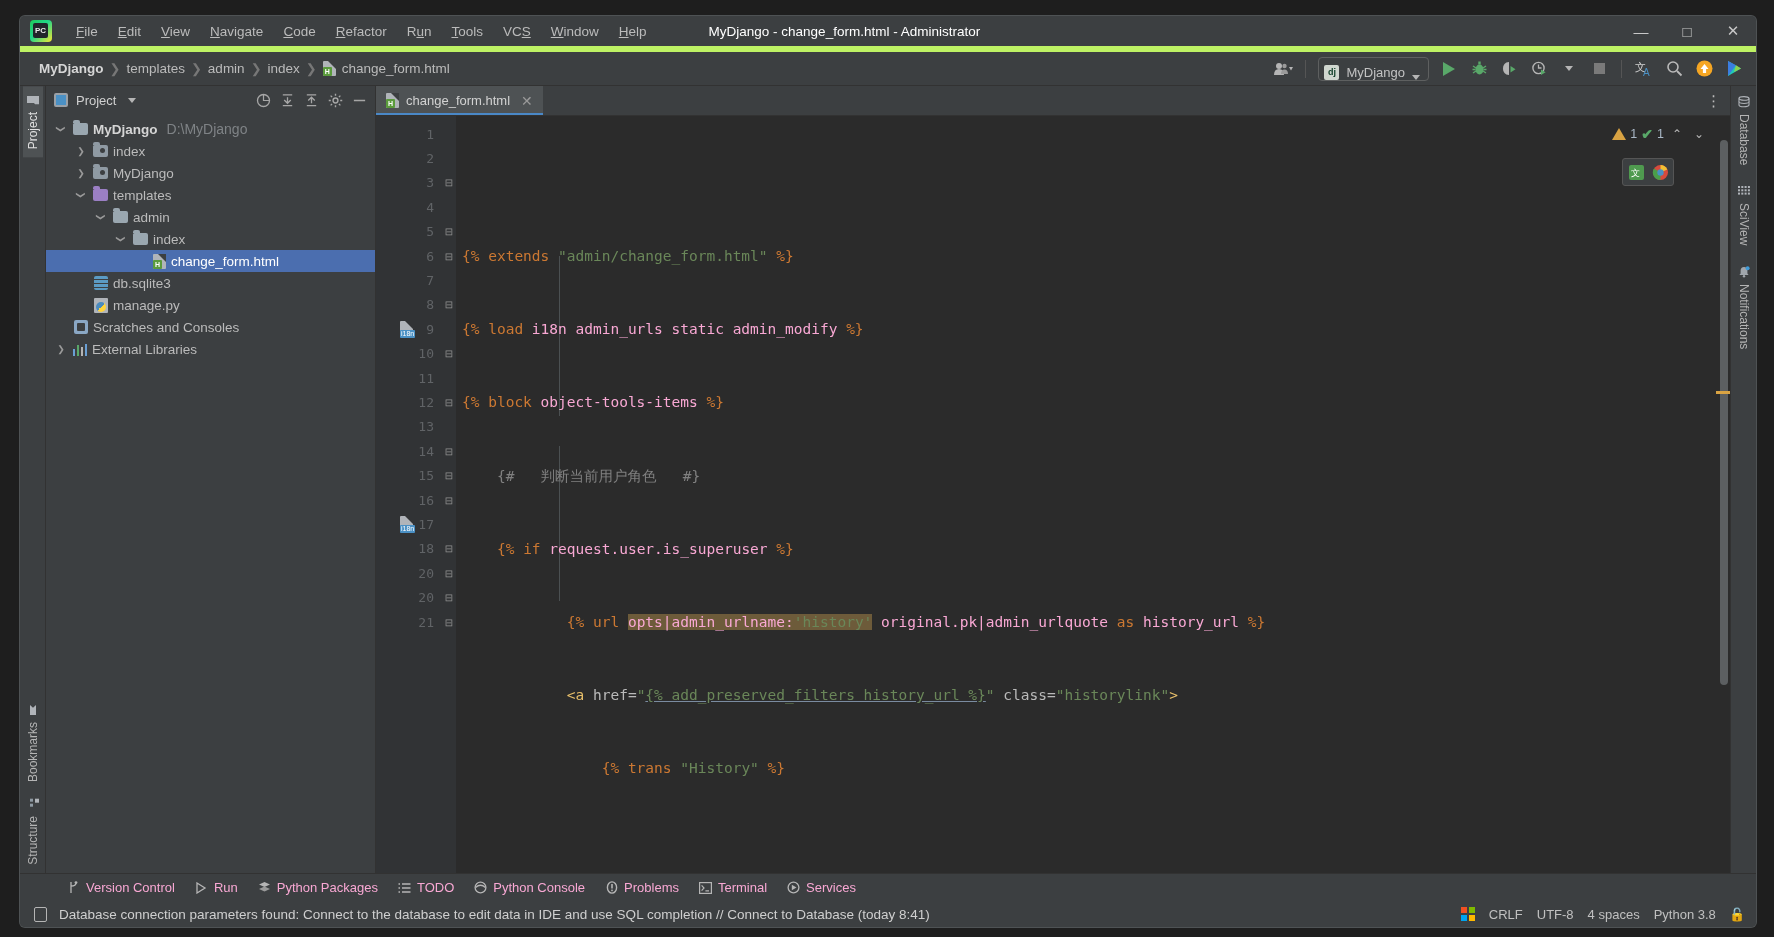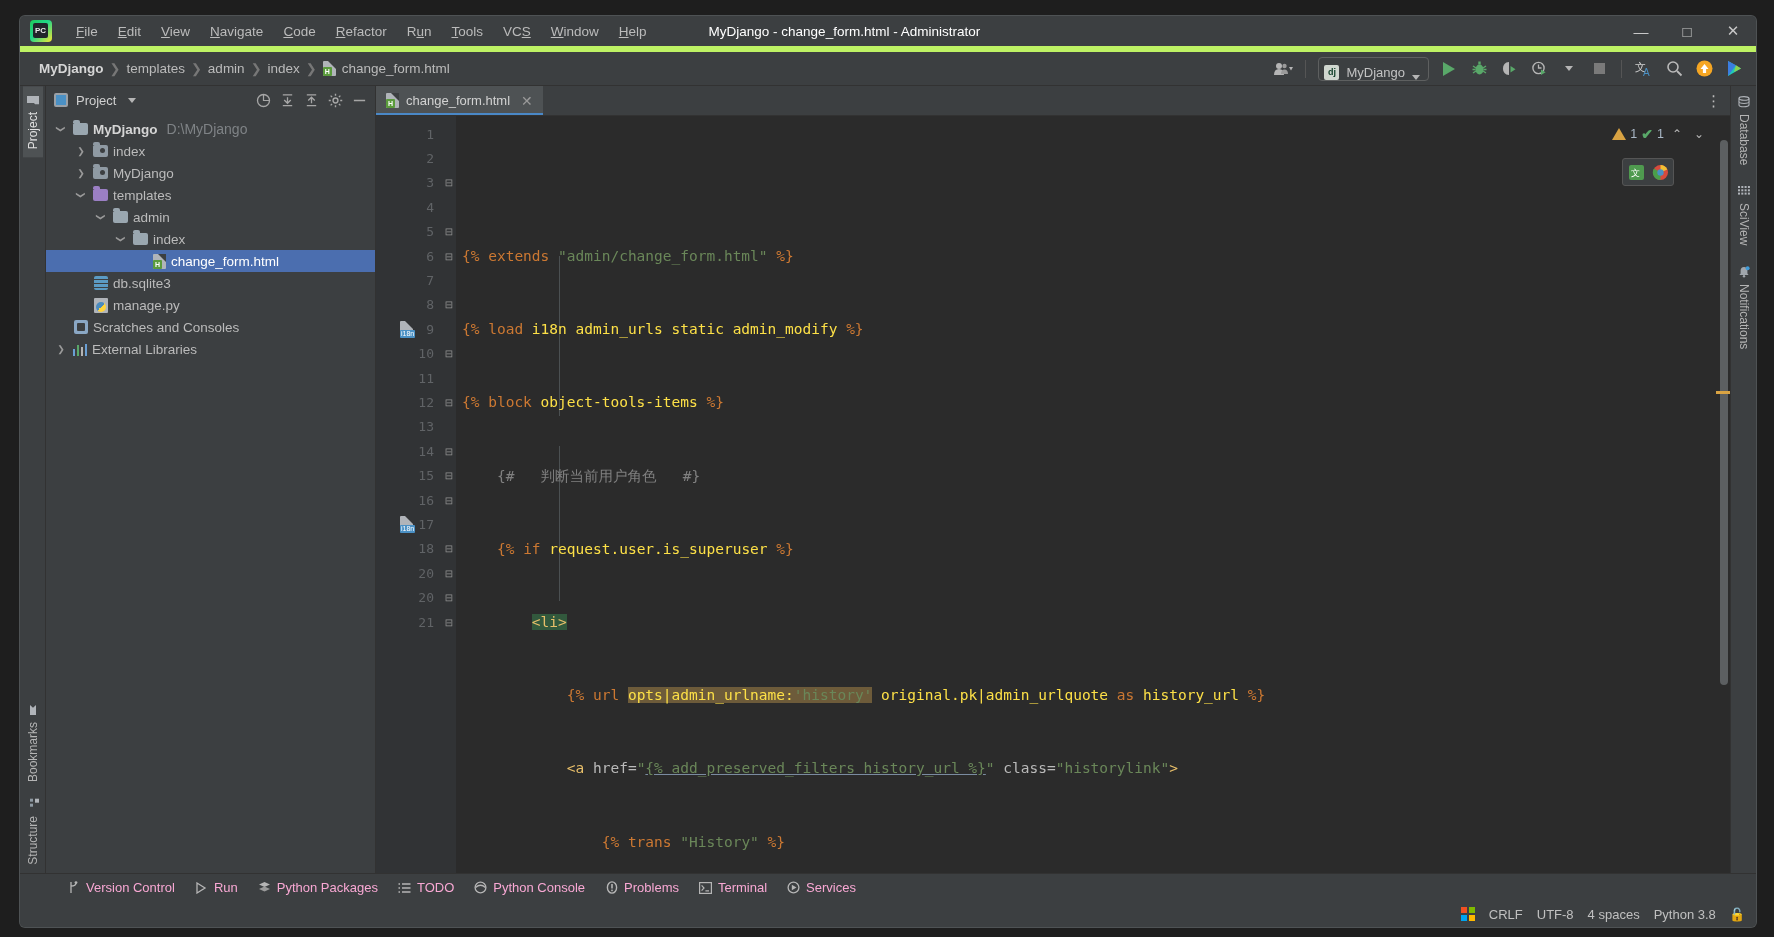--- a/index.html
+++ b/index.html
@@ -211,21 +211,21 @@
 
   .code {
     flex:1 1 auto; position:relative; overflow:hidden; background:#2b2b2b;
     font-family: "DejaVu Sans Mono", monospace; font-size: 14.5px;
     padding-top: 6px; white-space: pre; color:#a9b7c6; line-height: 24.4px;
   }
   .cl { height: 24.4px; padding-left: 6px; position:relative; }
   .tok-tag { color:#e8bf6a; }
   .tok-kw { color:#cc7832; }
   .tok-str { color:#6a8759; }
-  .tok-txt { color:#fde047; }
+  .tok-txt { color:#f9a8d4; }
   .tok-attr { color:#bababa; }
   .tok-cmt { color:#808080; }
   .hl-green { background:#32593d; color:#e8bf6a; }
   .hl-tan { background:#6d5b3a; }
   .ul-link { text-decoration: underline; text-decoration-color:#7a8ba0; }
   .indent-guide {
     position:absolute; top:0; bottom:0; width:1px; background:#4b5052;
   }
 
   .float-icons {
@@ -596,21 +596,20 @@
 
         <div class="code">
           <div class="indent-guide" style="left:103px; top:140px; height:160px;"></div>
           <div class="indent-guide" style="left:103px; top:330px; height:155px;"></div>
 
           <div class="cl"><span class="tok-kw">{%</span> <span class="tok-kw">extends</span> <span class="tok-str">"admin/change_form.html"</span> <span class="tok-kw">%}</span></div>
           <div class="cl"><span class="tok-kw">{%</span> <span class="tok-kw">load</span> <span class="tok-txt">i18n admin_urls static admin_modify</span> <span class="tok-kw">%}</span></div>
           <div class="cl"><span class="tok-kw">{%</span> <span class="tok-kw">block</span> <span class="tok-txt">object-tools-items</span> <span class="tok-kw">%}</span></div>
           <div class="cl">    <span class="tok-cmt">{#   判断当前用户角色   #}</span></div>
           <div class="cl">    <span class="tok-kw">{%</span> <span class="tok-kw">if</span> <span class="tok-txt">request.user.is_superuser</span> <span class="tok-kw">%}</span></div>
-          <div class="cl">        <span class="hl-green">&lt;li&gt;</span></div>
           <div class="cl">            <span class="tok-kw">{%</span> <span class="tok-kw">url</span> <span class="hl-tan"><span class="tok-txt">opts|admin_urlname:</span><span class="tok-str">'history'</span></span> <span class="tok-txt">original.pk|admin_urlquote</span> <span class="tok-kw">as</span> <span class="tok-txt">history_url</span> <span class="tok-kw">%}</span></div>
           <div class="cl">            <span class="tok-tag">&lt;a</span> <span class="tok-attr">href=</span><span class="tok-str">"</span><span class="tok-str ul-link">{% add_preserved_filters history_url %}</span><span class="tok-str">"</span> <span class="tok-attr">class=</span><span class="tok-str">"historylink"</span><span class="tok-tag">&gt;</span></div>
           <div class="cl">                <span class="tok-kw">{%</span> <span class="tok-kw">trans</span> <span class="tok-str">"History"</span> <span class="tok-kw">%}</span></div>
           
           
           
           
           
           
           
@@ -766,20 +765,24 @@
         <svg width="13" height="13" viewBox="0 0 13 13">
             <circle cx="6.5" cy="6.5" r="5.4" fill="none" stroke="#b5b5b5" stroke-width="1.3"></circle>
             <path d="M4.8 3.8 L9.5 6.5 L4.8 9.2 Z" fill="#b5b5b5"></path>
           </svg>
       </span>
       <span>Services</span>
     </div>
   </div>
 
   <div class="statusbar">
+    <div class="sb-left">
+      <span class="db-status-ico"></span>
+      <span class="sb-msg">Database connection parameters found: Connect to the database to edit data in IDE and use SQL completion // Connect to Database (today 8:41)</span>
+    </div>
     <div class="sb-right">
       <span class="ms-logo">
         <i style="background:#f25022"></i>
           <i style="background:#7fba00"></i>
           <i style="background:#00a4ef"></i>
           <i style="background:#ffb900"></i>
       </span>
       <span class="sb-item">CRLF</span>
       <span class="sb-item">UTF-8</span>
       <span class="sb-item">4 spaces</span>

